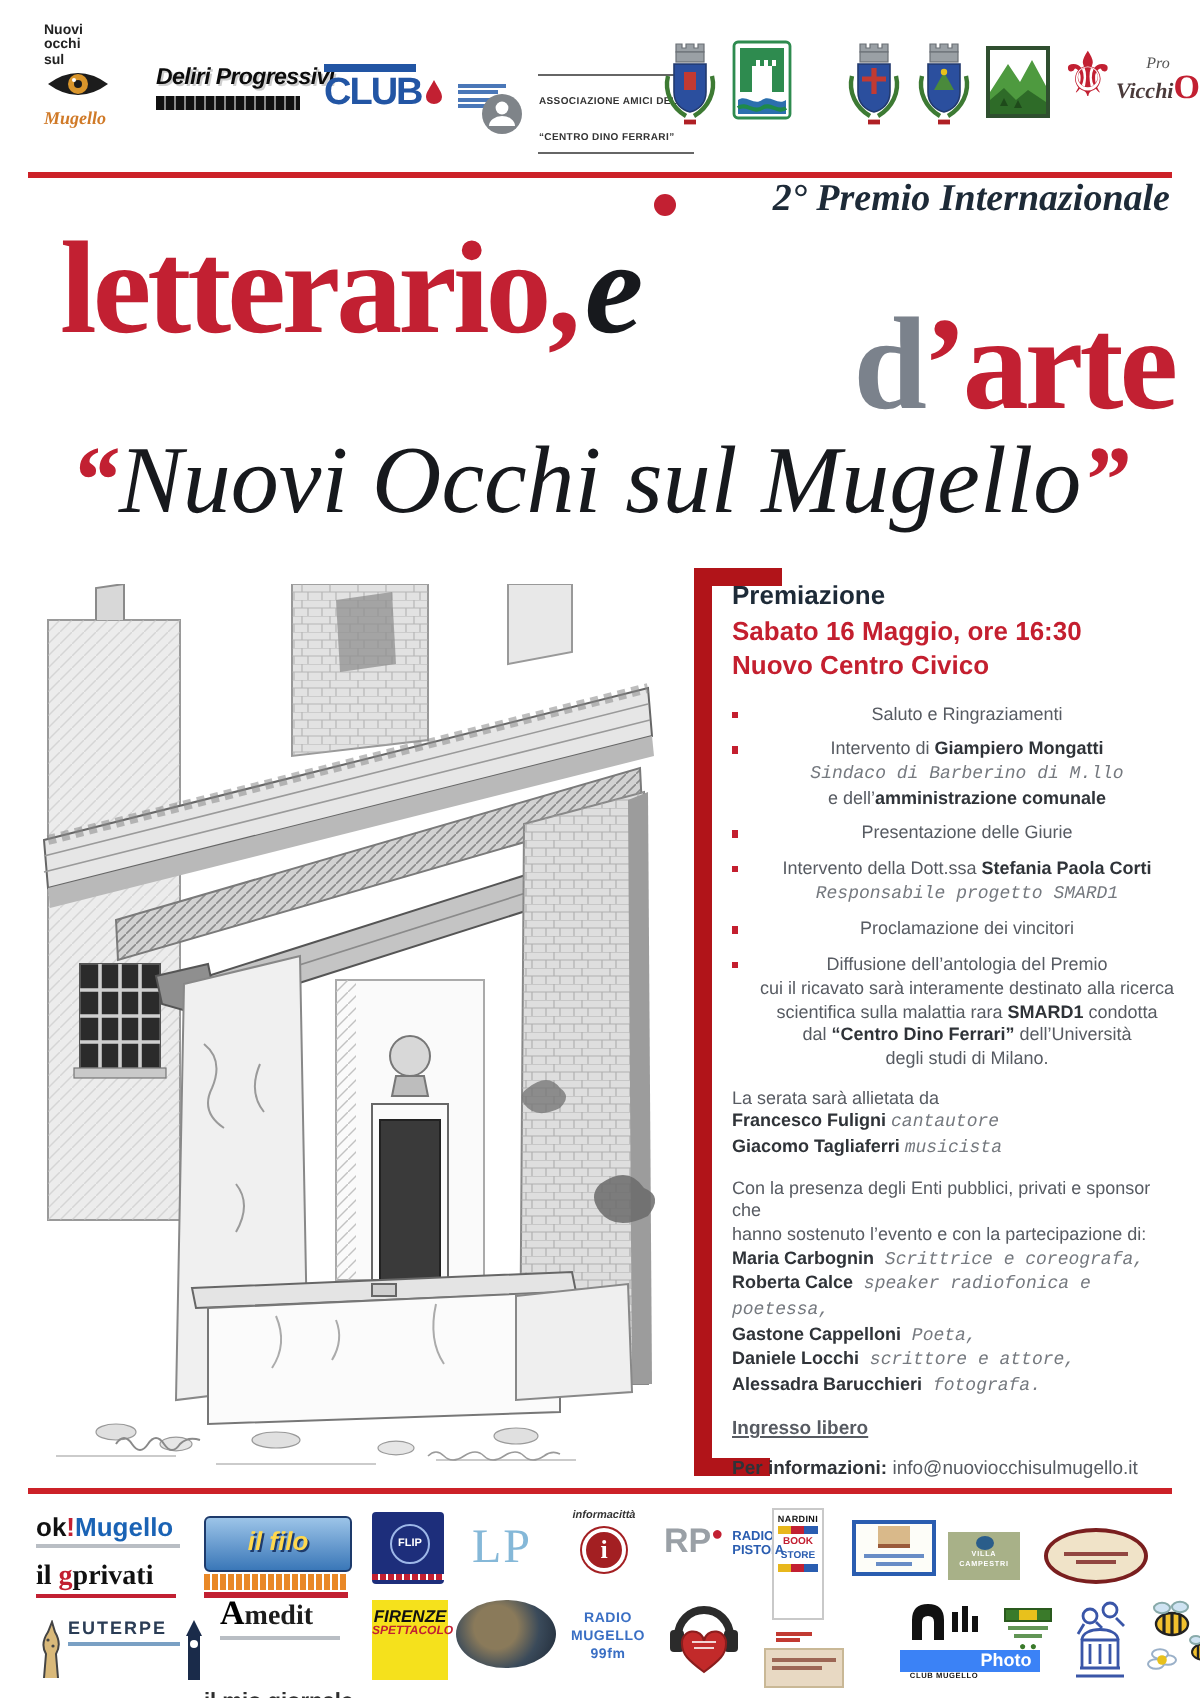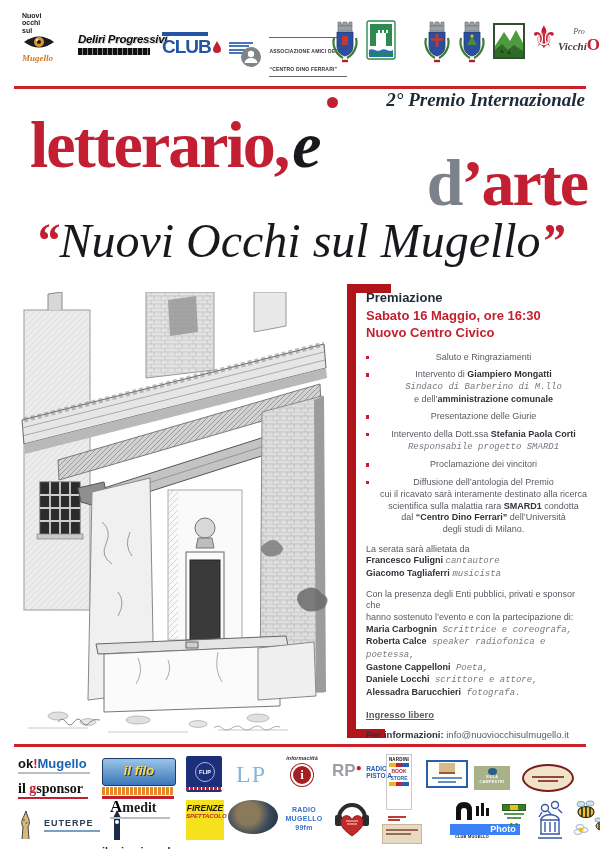--- a/index.html
+++ b/index.html
@@ -67,21 +67,21 @@
 
   
   .sponsors{position:absolute;left:14px;top:752px;width:572px;height:93px;font-family:"Liberation Sans",sans-serif;}
   .sp{position:absolute;}
   .okm{font:800 13px/1 "Liberation Sans",sans-serif;color:#111;}
   .okm .bang{color:#c22032;} .okm .blu{color:#1a63b5;}
   .tinybar{height:2px;background:#b9bec4;margin-top:2px;}
   .gal{font:800 14px/1 "Liberation Serif",serif;color:#111;}
   .gal .g{color:#c22032;}
   .gal-under{height:2px;background:#c22032;margin-top:1px;width:70px;}
-  .eut{display:flex;align-items:center;gap:12px;}
+  .eut{display:flex;align-items:flex-start;gap:2px;}
   .eut-t{font:700 9px/1 "Liberation Sans",sans-serif;color:#2a3c55;letter-spacing:1px;}
   .filo{width:72px;height:26px;border:1px solid #1d3a6b;border-radius:3px;
         background:linear-gradient(#9cc4e8,#3a77b8);text-align:center;}
   .filo-t{font:italic 800 13px/24px "Liberation Sans",sans-serif;color:#ffd84d;
           text-shadow:1px 1px 0 #1d3a6b;}
   .filo-or{width:72px;height:8px;background:#e8821c;margin-top:1px;
      background-image:repeating-linear-gradient(90deg,#e8821c 0 3px,#fff 3px 4px);opacity:.95;}
   .filo-red{width:72px;height:3px;background:#c22032;margin-top:1px;}
   .amedit{font:700 14px/1 "Liberation Serif",serif;color:#1d1d1d;}
   .amedit .bigA{font-size:17px;color:#000;}
@@ -358,21 +358,21 @@
   <div class="rule rule-bottom"></div>
 
   <div class="sponsors">
 
     <div class="sp" style="left:4px;top:5px;">
       <div class="okm"><span>ok</span><span class="bang">!</span><span class="blu">Mugello</span></div>
       <div class="tinybar" style="width:72px"></div>
     </div>
 
     <div class="sp" style="left:4px;top:30px;">
-      <div class="gal"><span>il </span><span class="g">g</span><span>sponsor</span></div>
+      <div class="gal"><span>il </span><span class="g">g</span><span>privati</span></div>
       <div class="gal-under"></div>
     </div>
 
     <div class="sp eut" style="left:4px;top:58px;">
       <svg width="14" height="30" viewBox="0 0 14 30">
         <path d="M4 29 L5 17 Q2 12 6 6 L8 1 L9.5 6 Q13 12 10 17 L11 29" fill="#d9b97a" stroke="#444" stroke-width="1"></path>
         <circle cx="6" cy="10" r=".8" fill="#444"></circle>
           <circle cx="8.5" cy="13" r=".8" fill="#444"></circle>
       </svg>
       <div>

